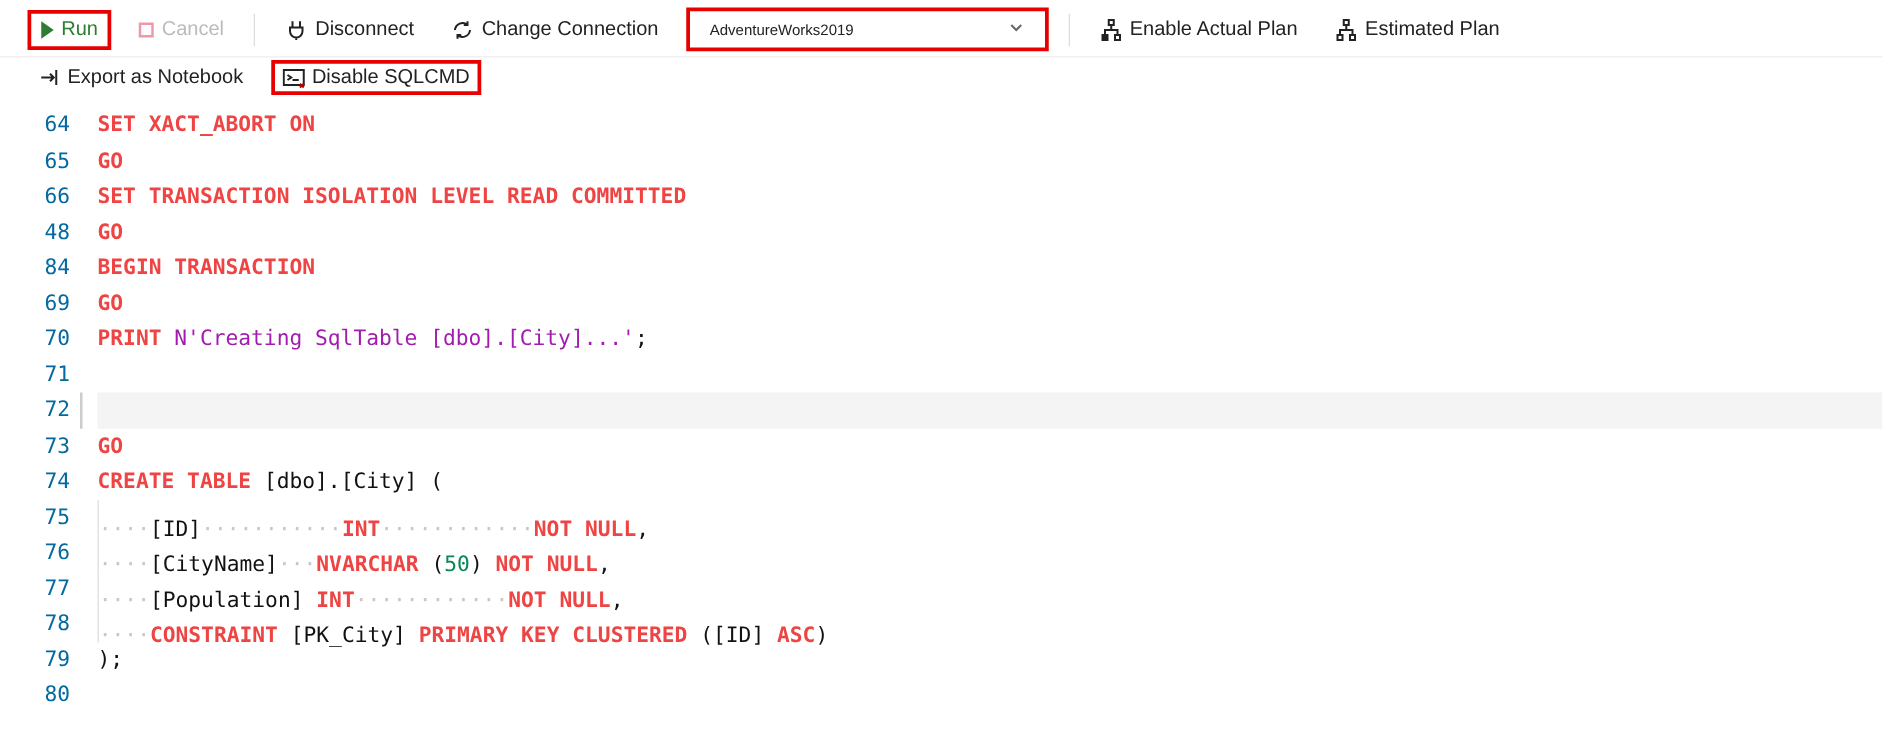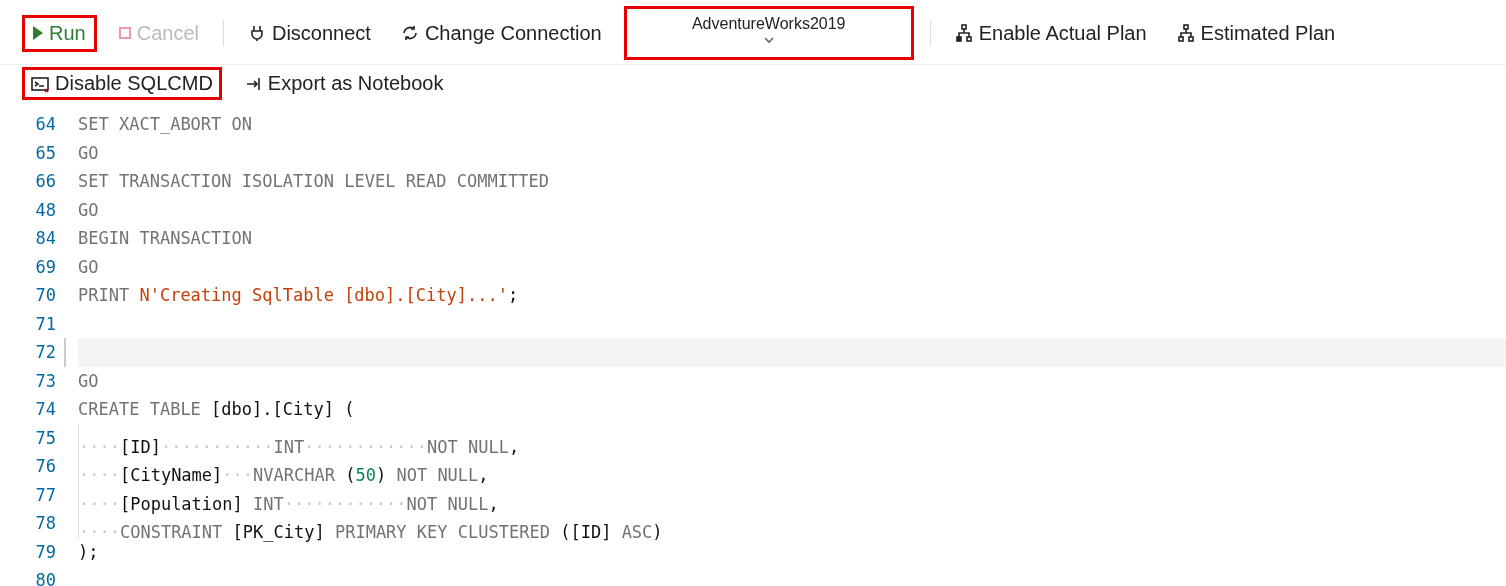--- a/index.html
+++ b/index.html
@@ -17,42 +17,42 @@
       padding: 6px 12px 4px 22px;
       gap: 6px 14px;
       border-bottom: 1px solid #eee;
     }
     .tb-btn {
       display: inline-flex;
       align-items: center;
       gap: 6px;
       padding: 4px 8px;
       cursor: pointer;
-      font-size: 20px;
+      font-size: 16px;
       color: #222;
       white-space: nowrap;
     }
     .tb-btn.disabled { color: #bbb; cursor: default; }
     .tb-btn .ico { display: inline-flex; width: 18px; height: 18px; align-items: center; justify-content: center; }
     .highlight-red { border: 3px solid #e80000; }
     .run-btn { color: #2e7d32; font-weight: 400; }
     .run-btn .tri {
       width: 0; height: 0;
       border-left: 10px solid #2e7d32;
       border-top: 7px solid transparent;
       border-bottom: 7px solid transparent;
     }
     .cancel-btn .sq {
       width: 12px; height: 12px; border: 2px solid #e9a; background: transparent;
     }
     .sep { width: 1px; height: 26px; background: #ddd; margin: 0 2px; }
     .db-select {
       display: inline-flex; align-items: center; justify-content: space-between;
       min-width: 290px; padding: 6px 16px;
-      font-size: 16px; color: #222; cursor: pointer; flex-direction: column;
+      font-size: 12px; color: #222; cursor: pointer;
     }
     .db-select .chev { color: #666; }
     .row2 { display: flex; align-items: center; gap: 14px; padding: 2px 12px 6px 22px; }
 
     .editor {
       display: flex;
       font-family: "Consolas", "Menlo", monospace;
       font-size: 17px;
       line-height: 28.5px;
       padding-top: 4px;
@@ -70,22 +70,22 @@
       white-space: pre;
       position: relative;
     }
     .code .line { height: 28.5px; position: relative; }
     .line.active { background: #f4f4f4; }
     .line.active::before {
       content: "";
       position: absolute; left: -14px; top: 0; bottom: 0;
       width: 2px; background: #ccc;
     }
-    .kw { color: #737373; }
-    .str { color: #c2410c; }
+    .kw { color: #ef4444; font-weight: bold; }
+    .str { color: #a21caf; }
     .num { color: #098658; }
     .blk { color: #111; }
     .dots { color: #c8c8c8; letter-spacing: 0; }
     .indent-guide { border-left: 1px solid #ddd; display:inline-block; height:100%; margin-right: 0; }
     
     svg { stroke: currentColor; fill: none; stroke-width: 1.6; }
   </style>
 </head>
 <body>
 
@@ -142,37 +142,37 @@
           <rect x="2" y="13" width="4" height="4"></rect>
           <rect x="12" y="13" width="4" height="4"></rect>
           <path d="M9 5v4M9 9H4v4M9 9h5v4"></path>
         </svg>
     </span>
     <span>Estimated Plan</span>
   </div>
 </div>
 
 <div class="row2">
+  <div class="tb-btn">
+    <span class="ico">
+      <svg viewBox="0 0 18 18">
+          <path d="M3 9h10M10 6l3 3-3 3M15 3v12"></path>
+        </svg>
+    </span>
+    <span>Export as Notebook</span>
+  </div>
   <div class="tb-btn highlight-red" style="padding:2px 6px">
     <span class="ico">
       <svg viewBox="0 0 18 18">
           <rect x="1" y="3" width="16" height="12"></rect>
           <path d="M4 7l3 2-3 2M8 11h5"></path>
           <path d="M14 14l3 3M17 14l-3 3" stroke="#b00"></path>
         </svg>
     </span>
     <span>Disable SQLCMD</span>
-  </div>
-  <div class="tb-btn">
-    <span class="ico">
-      <svg viewBox="0 0 18 18">
-          <path d="M3 9h10M10 6l3 3-3 3M15 3v12"></path>
-        </svg>
-    </span>
-    <span>Export as Notebook</span>
   </div>
 </div>
 
 <div class="editor">
   <div class="gutter" id="gutter">
       <div>64</div>
       <div>65</div>
       <div>66</div>
       <div>48</div>
       <div>84</div>

